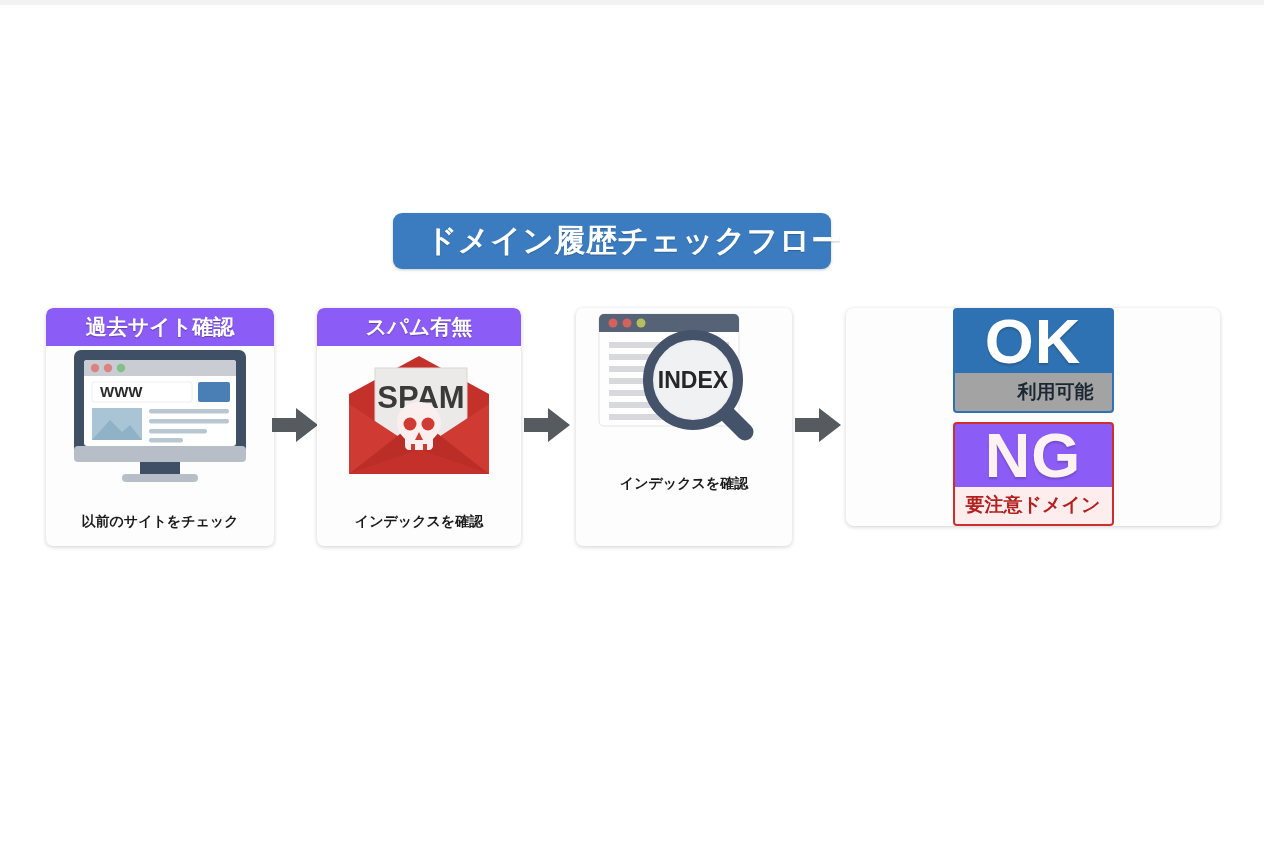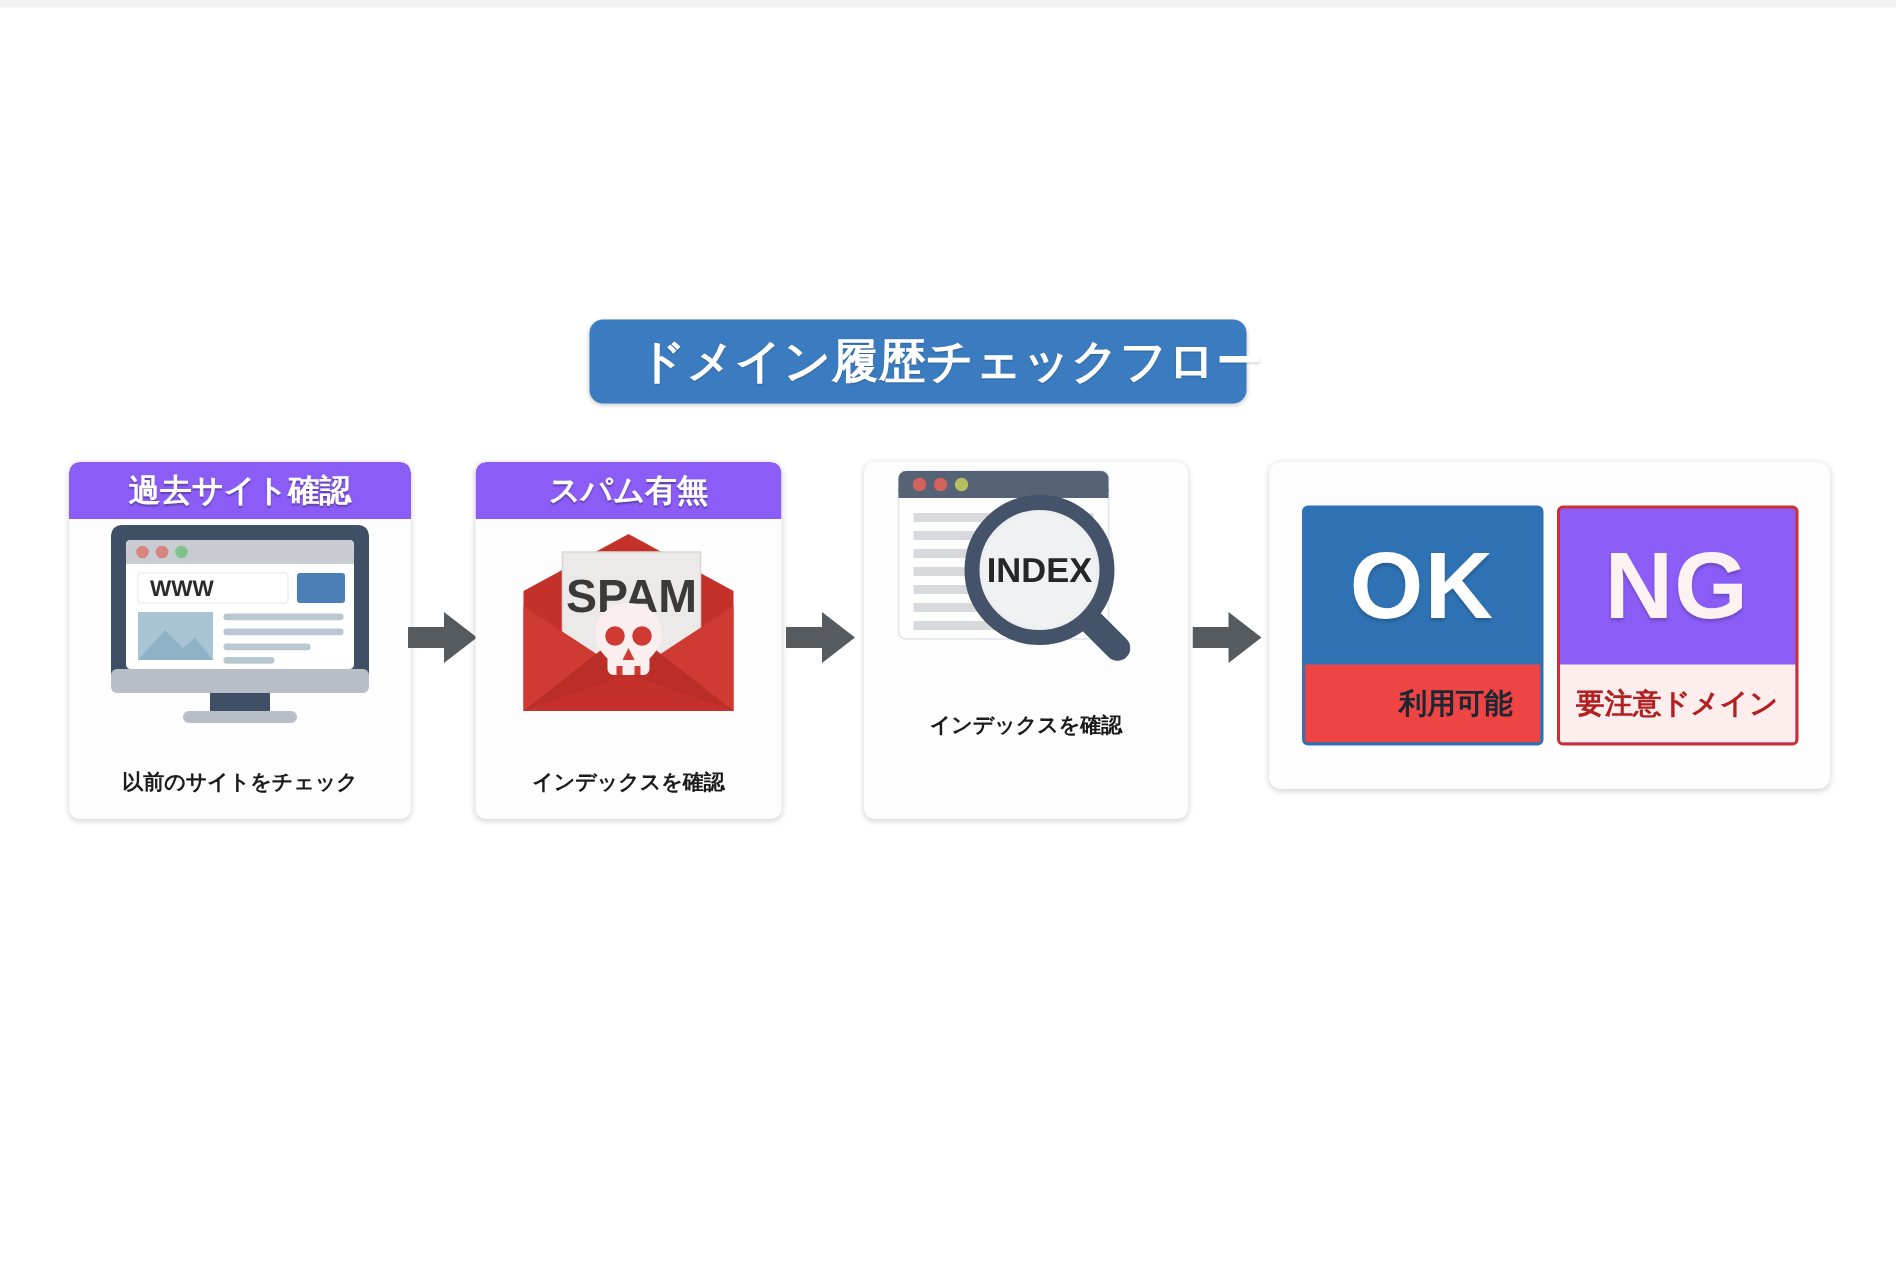--- a/index.html
+++ b/index.html
@@ -124,20 +124,21 @@
     top: 308px;
     width: 374px;
     height: 218px;
     background: #fdfdfd;
     border-radius: 8px;
     box-shadow: 0 1px 4px rgba(0,0,0,0.19);
     display: flex;
     align-items: center;
     justify-content: center;
     gap: 9px;
+    flex-direction: column;
   }
   .verdict {
     width: 161px;
     height: 160px;
     border-radius: 4px;
     display: flex;
     flex-direction: column;
     overflow: hidden;
   }
   .verdict-big {
@@ -155,21 +156,21 @@
     display: flex;
     align-items: center;
     justify-content: center;
     font-size: 19px;
     font-weight: bold;
     white-space: nowrap;
   }
 
   #verdict-ok { background: #2f72b3; border: 2px solid #2f72b3; }
   #verdict-ok .verdict-big { color: #ffffff; text-shadow: 0 2px 2px rgba(0,0,0,0.18); }
-  #verdict-ok .verdict-sub { background: #ef4444; color: #1b2733; padding-left: 45px; }
+  #verdict-ok .verdict-sub { background: #a3a3a3; color: #1b2733; padding-left: 45px; }
 
   #verdict-ng { background: #8b5cf6; border: 2px solid #cf2e2e; }
   #verdict-ng .verdict-big { color: #fdf2f2; text-shadow: 0 2px 2px rgba(0,0,0,0.18); }
   #verdict-ng .verdict-sub { background: #fdeeed; color: #b2201f; }
 </style>
 </head>
 <body>
 
 <div id="canvas">
 

